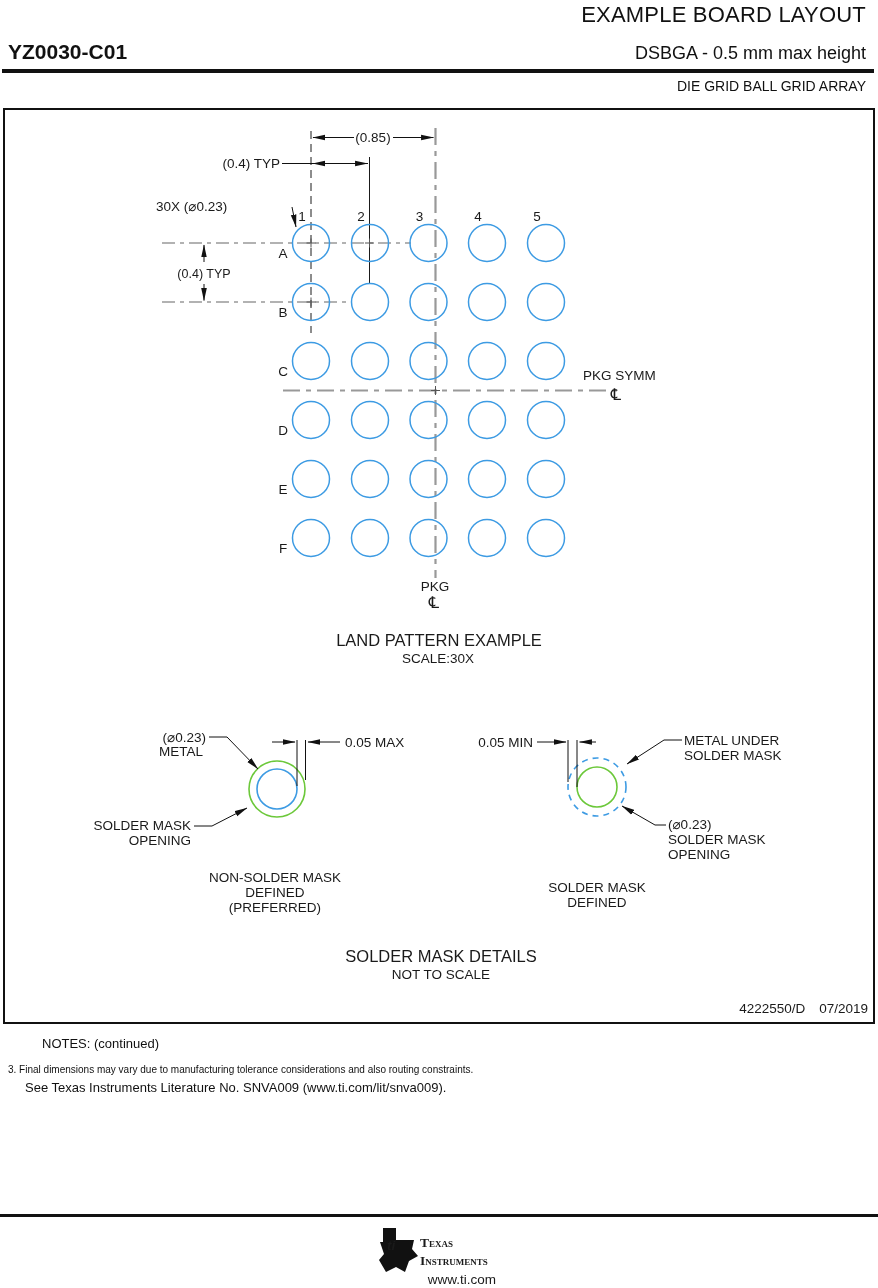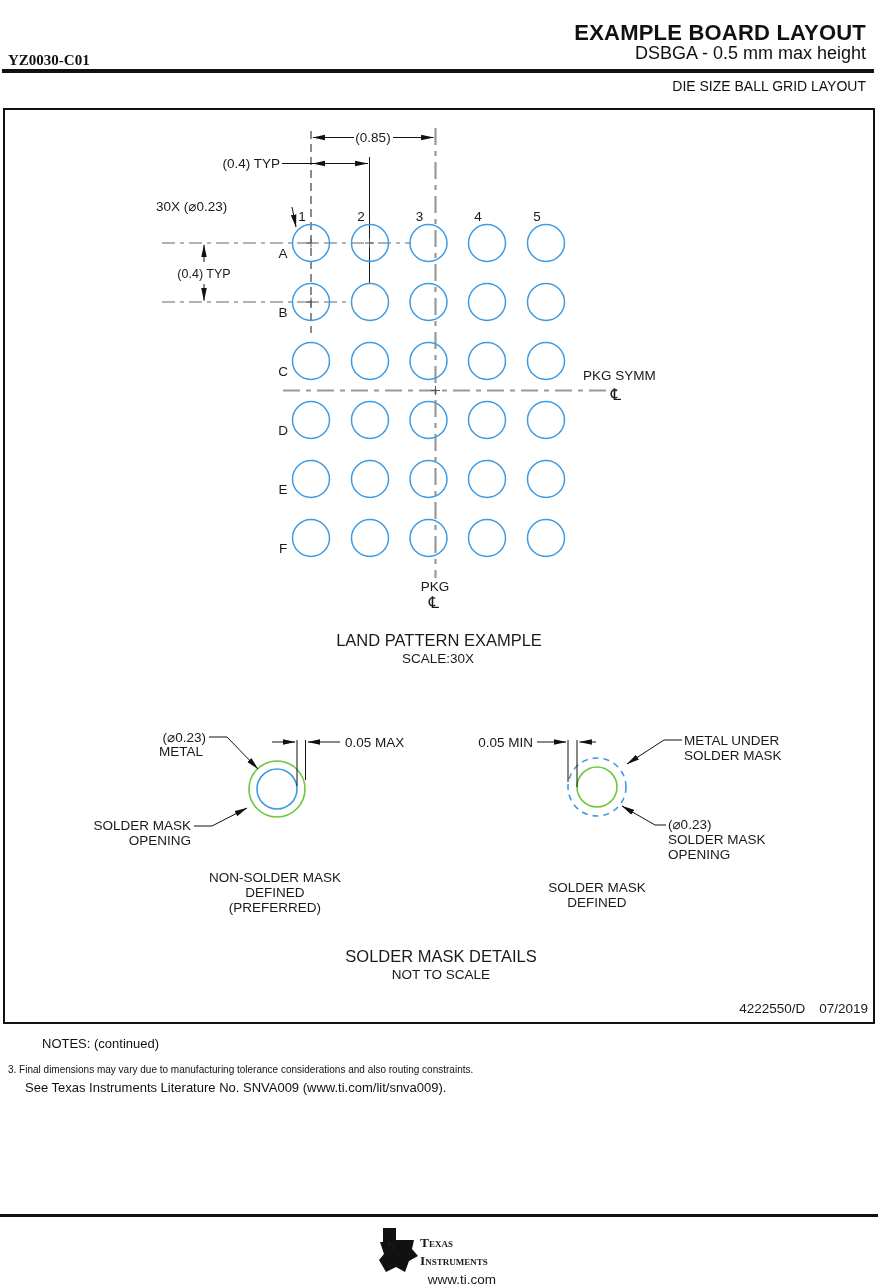--- a/index.html
+++ b/index.html
@@ -1,19 +1,19 @@
 <!DOCTYPE html>
 <html><head>
 <meta charset="utf-8">
 <style>
   html,body{margin:0;padding:0;background:#ffffff;}
   body{width:878px;height:1288px;position:relative;font-family:"Liberation Sans",sans-serif;color:#111;}
   .abs{position:absolute;}
-  .hdr-title{top:20px;right:12px;font-size:22px;font-weight:bold;letter-spacing:.2px;}
-  .hdr-part{top:52px;left:8px;font-size:15px;font-weight:bold;font-family:Liberation Serif, serif;}
+  .hdr-title{top:2px;right:12px;font-size:22px;font-weight:normal;letter-spacing:.2px;}
+  .hdr-part{top:40px;left:8px;font-size:21px;font-weight:bold;}
   .hdr-sub{top:43px;right:12px;font-size:18px;font-weight:normal;}
   .hdr-rule{top:69px;left:2px;width:872px;height:4px;background:#111;}
   .hdr-family{top:78px;right:12px;font-size:14px;}
   .notes-head{top:1036px;left:5px;font-size:13px;margin-left:37px;}
   .note-l1{top:1064px;left:8px;font-size:10px;}
   .note-l2{top:1080px;left:25px;font-size:13px;text-align:center;}
   .ftr-rule{top:1214px;left:0;width:878px;height:3px;background:#111;}
   svg{display:block;}
   svg text{font-family:"Liberation Sans",sans-serif;fill:#1a1a1a;font-size:13.5px;}
   text.cap{font-size:16.5px;}
@@ -21,21 +21,21 @@
   text.cl{font-family:"DejaVu Sans",sans-serif;font-size:16px;}
   .brand{font-family:"Liberation Serif",serif;font-variant:small-caps;font-weight:bold;}
 </style>
 </head>
 <body>
 
 <div class="abs hdr-title">EXAMPLE BOARD LAYOUT</div>
 <div class="abs hdr-part">YZ0030-C01</div>
 <div class="abs hdr-sub">DSBGA - 0.5 mm max height</div>
 <div class="abs hdr-rule"></div>
-<div class="abs hdr-family">DIE SIZE BALL GRID LAYOUT</div>
+<div class="abs hdr-family">DIE GRID BALL GRID ARRAY</div>
 
 <svg class="abs" style="top:0;left:0" width="878" height="1030" viewBox="0 0 878 1030">
   <defs>
     <marker id="arw" viewBox="0 0 12 6" refX="11.5" refY="3" markerWidth="13" markerHeight="6.5" markerUnits="userSpaceOnUse" orient="auto">
       <path d="M0,0.4 L12,3 L0,5.6 Z" fill="#111"></path>
     </marker>
   </defs>
 
   <rect x="4" y="109" width="870" height="914" fill="none" stroke="#111" stroke-width="2"></rect>
 

